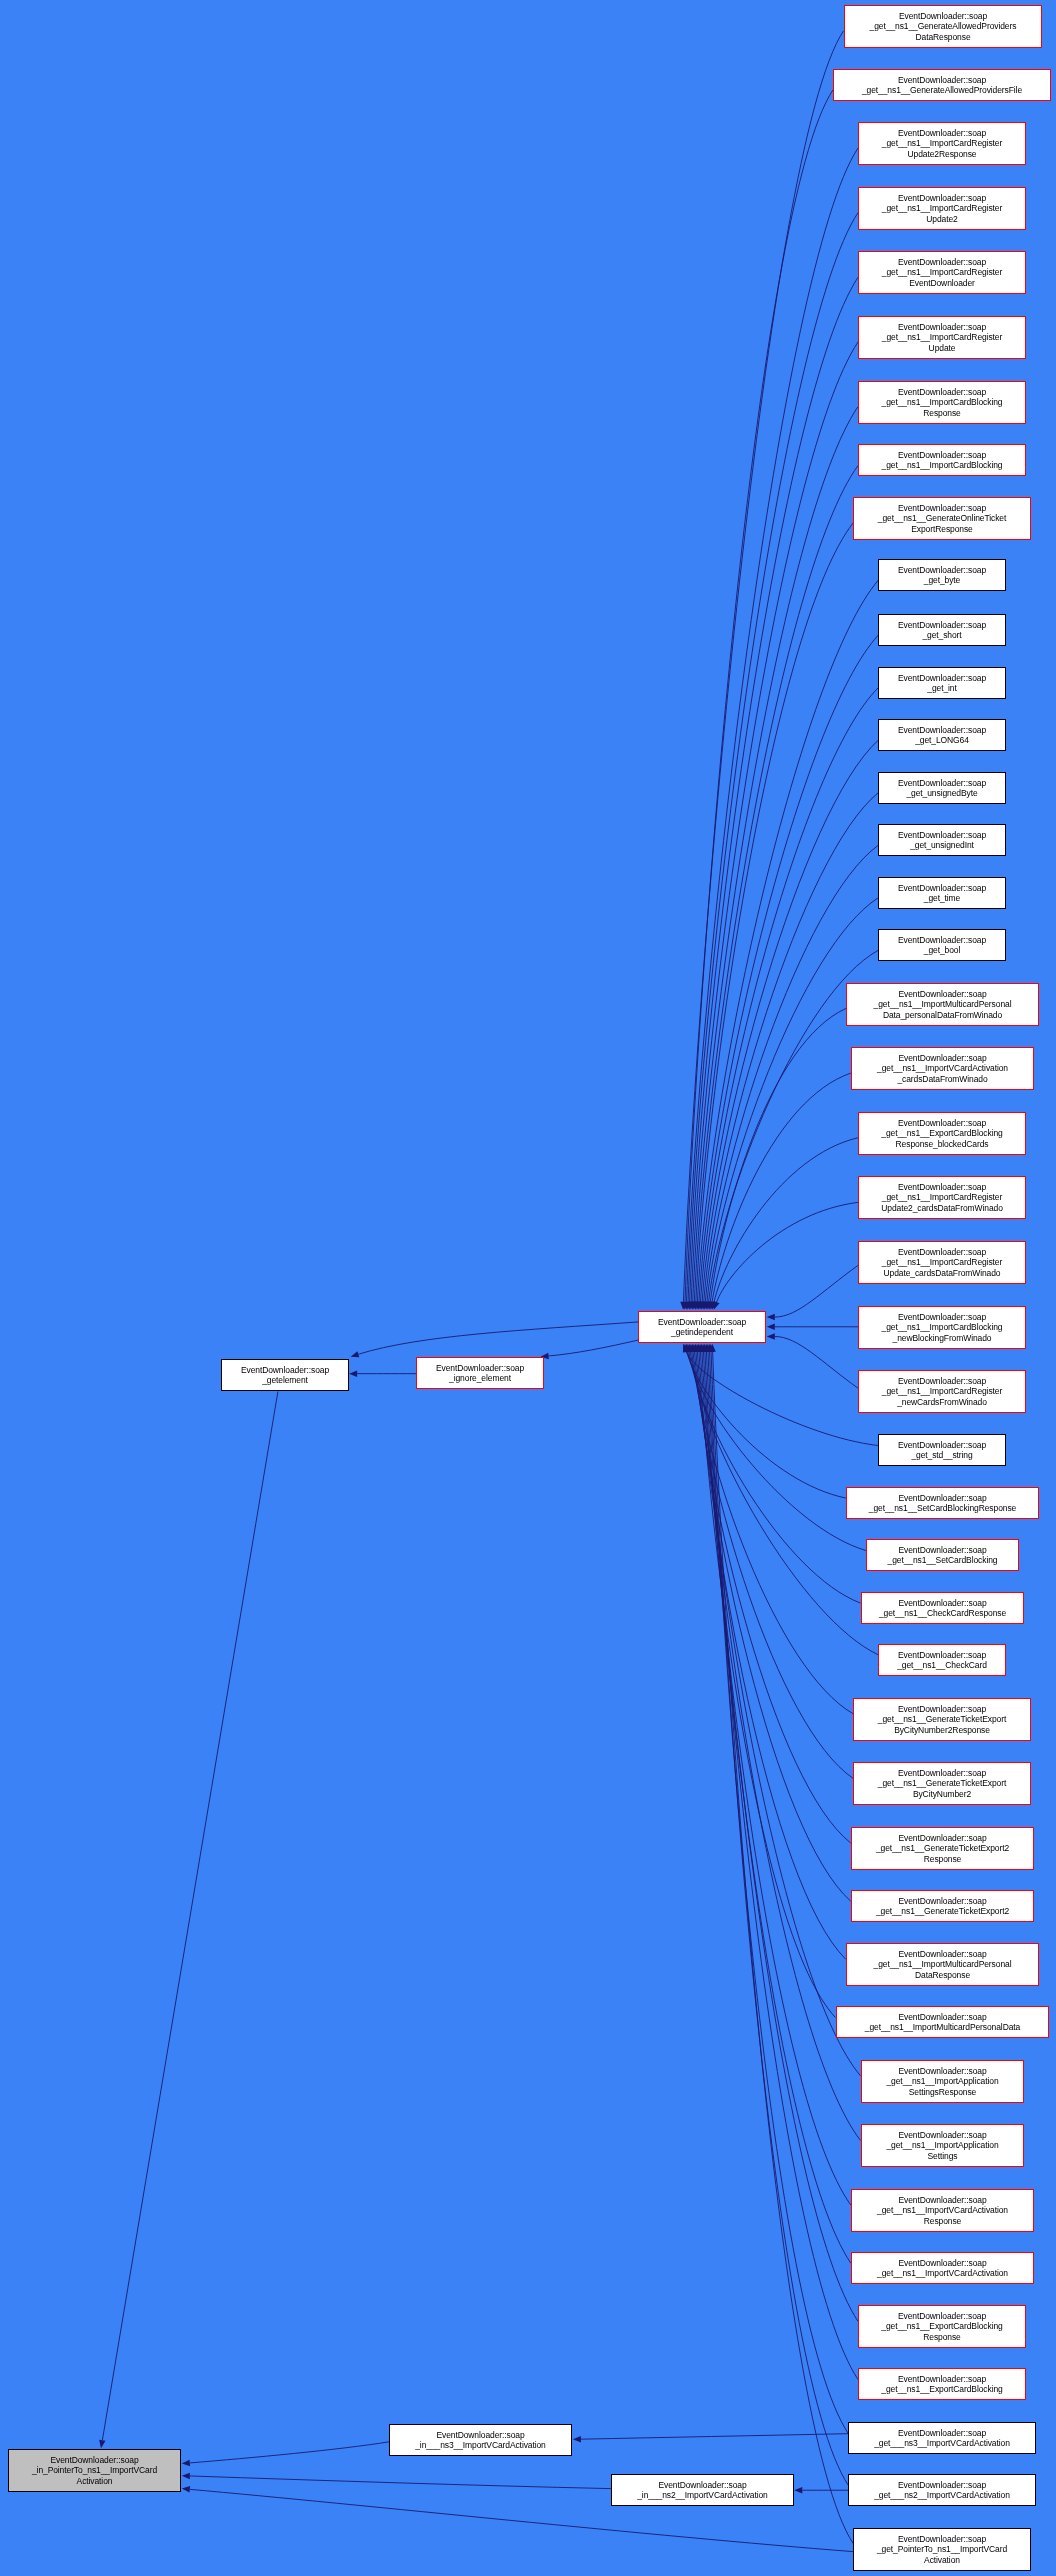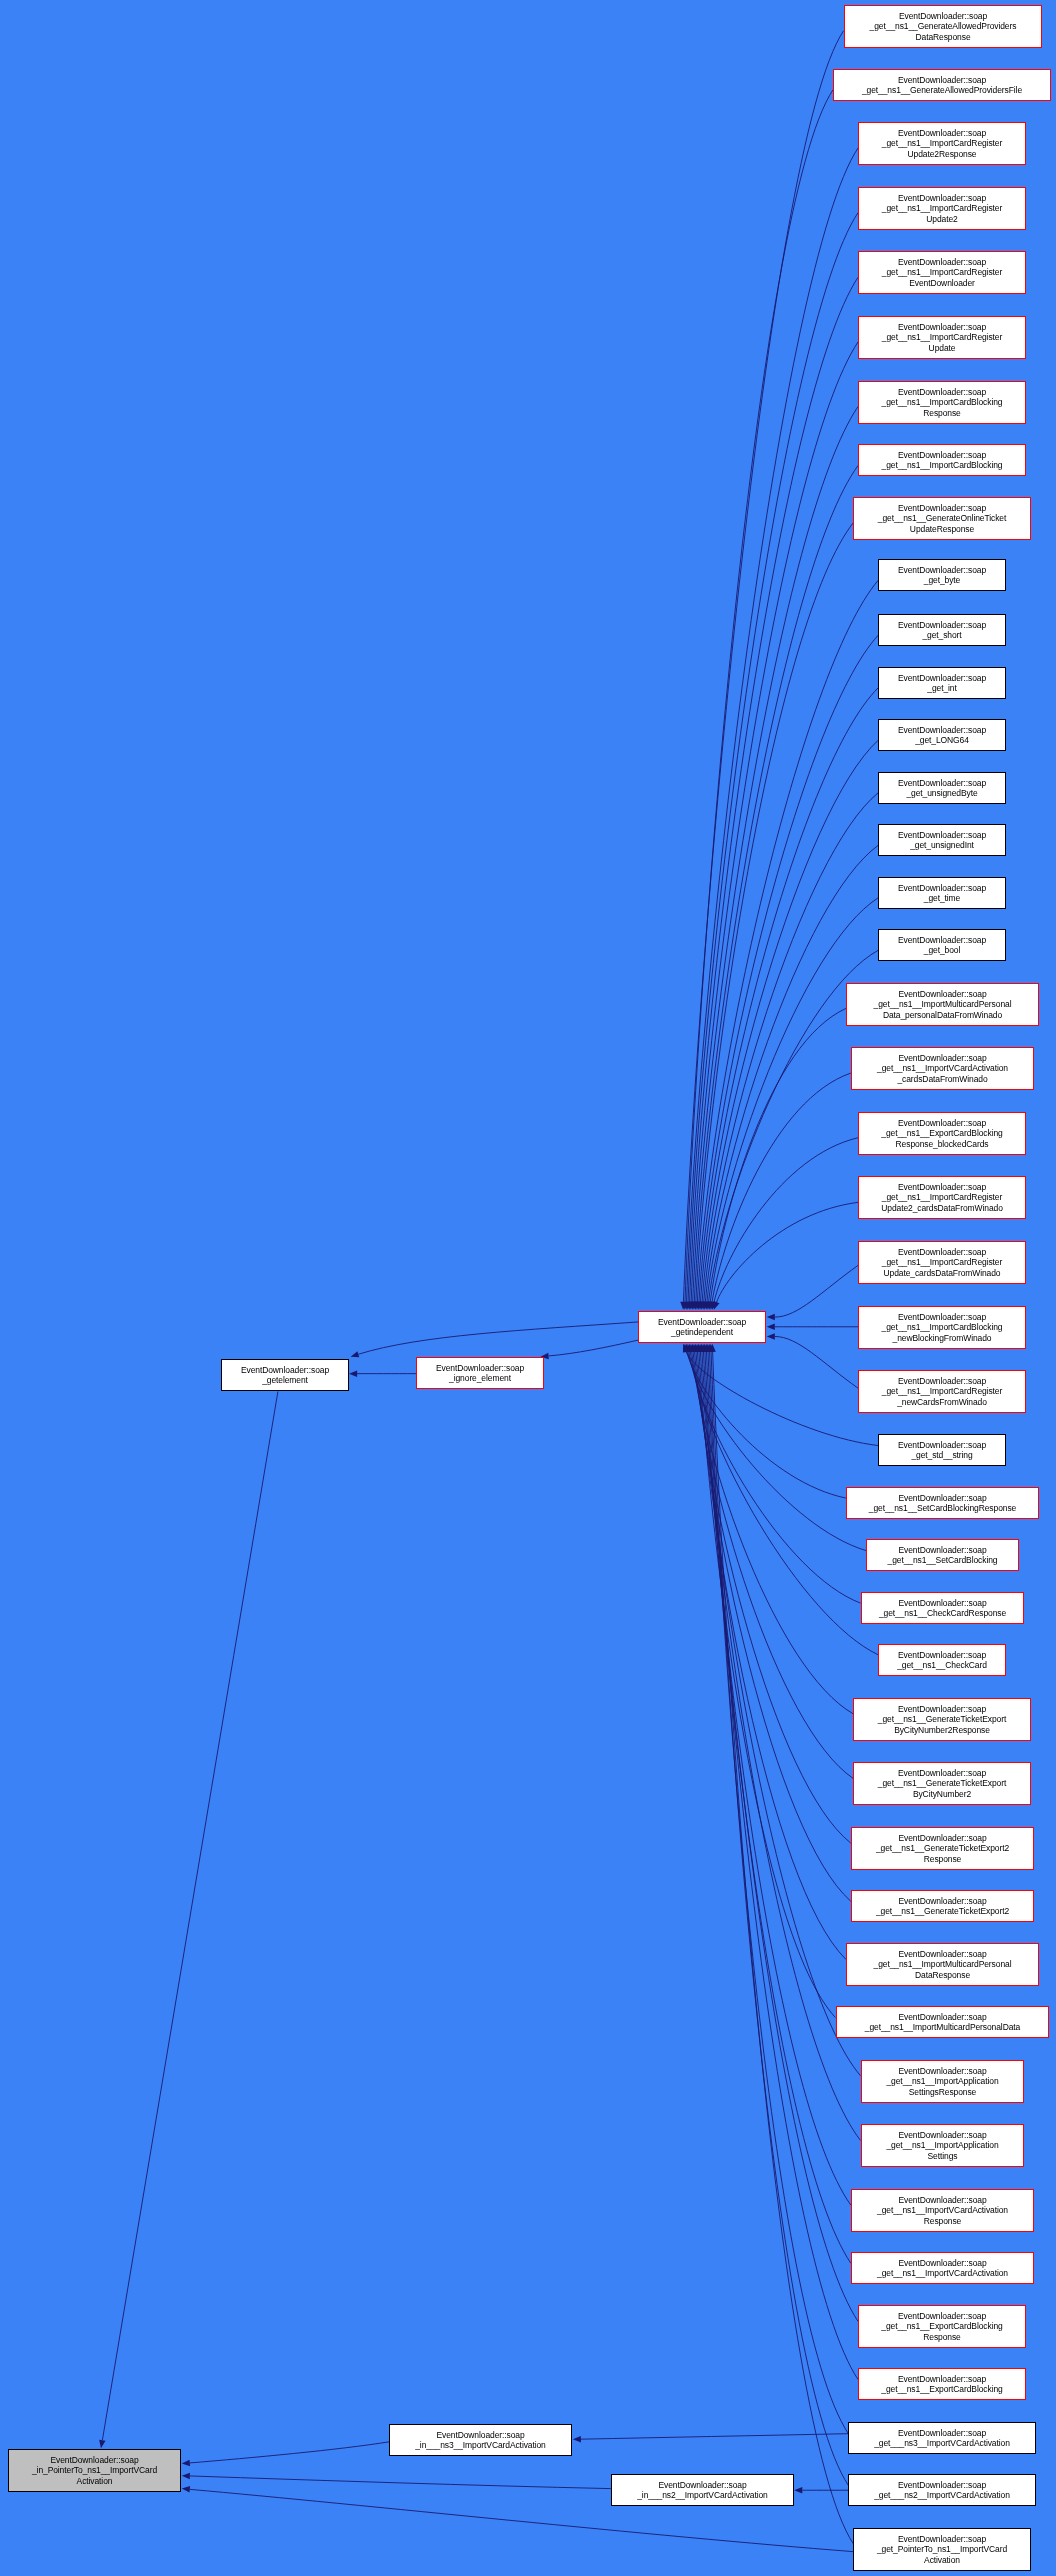--- a/index.html
+++ b/index.html
@@ -161,21 +161,21 @@
       <span>_get__ns1__ImportCardBlocking</span>
       <span>Response</span>
     </div>
     <div class="node red" style="left: 858px; top: 444px; width: 168px; height: 32px;">
       <span>EventDownloader::soap</span>
       <span>_get__ns1__ImportCardBlocking</span>
     </div>
     <div class="node red" style="left: 853px; top: 497px; width: 178px; height: 43px;">
       <span>EventDownloader::soap</span>
       <span>_get__ns1__GenerateOnlineTicket</span>
-      <span>UpdateResponse</span>
+      <span>ExportResponse</span>
     </div>
     <div class="node " style="left: 878px; top: 559px; width: 128px; height: 32px;">
       <span>EventDownloader::soap</span>
       <span>_get_byte</span>
     </div>
     <div class="node " style="left: 878px; top: 614px; width: 128px; height: 32px;">
       <span>EventDownloader::soap</span>
       <span>_get_short</span>
     </div>
     <div class="node " style="left: 878px; top: 667px; width: 128px; height: 32px;">

